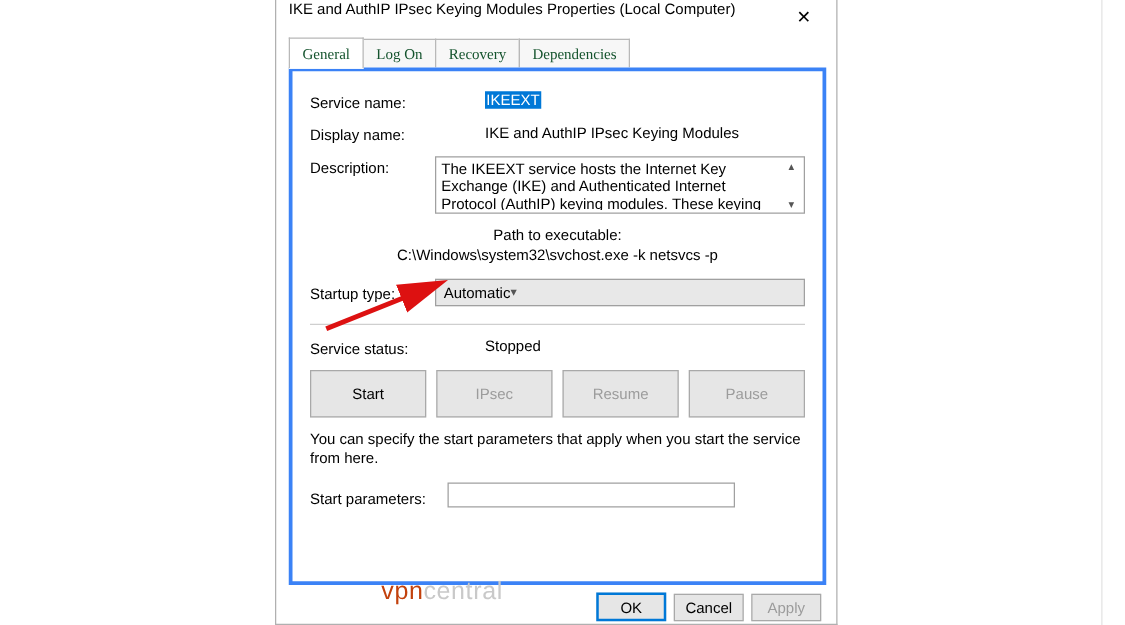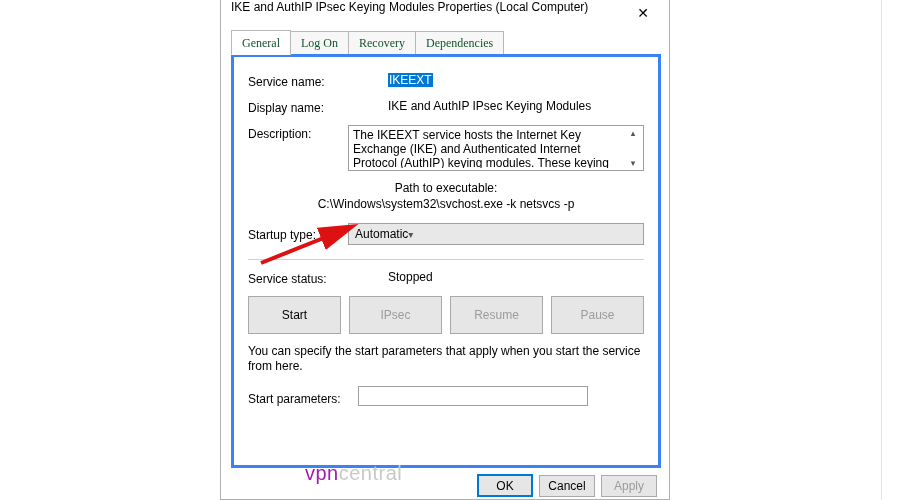--- a/index.html
+++ b/index.html
@@ -175,21 +175,21 @@
     position: absolute;
     left: 305px;
     top: 462px;
     font-size: 20px;
     letter-spacing: 0.5px;
     font-weight: 400;
     color: #bbb;
     z-index: 1;
     font-family: "Segoe UI", Arial, sans-serif;
   }
-  .watermark .w1 { color: #a21caf; font-weight: 500; }
+  .watermark .w1 { color: #c2410c; font-weight: 500; }
   .watermark .w2 { color: #c9c9c9; font-weight: 300; }
   
   .outer-right {
     position: absolute;
     right: 18px;
     top: 0;
     width: 1px;
     height: 500px;
     background: #e4e4e4;
   }

